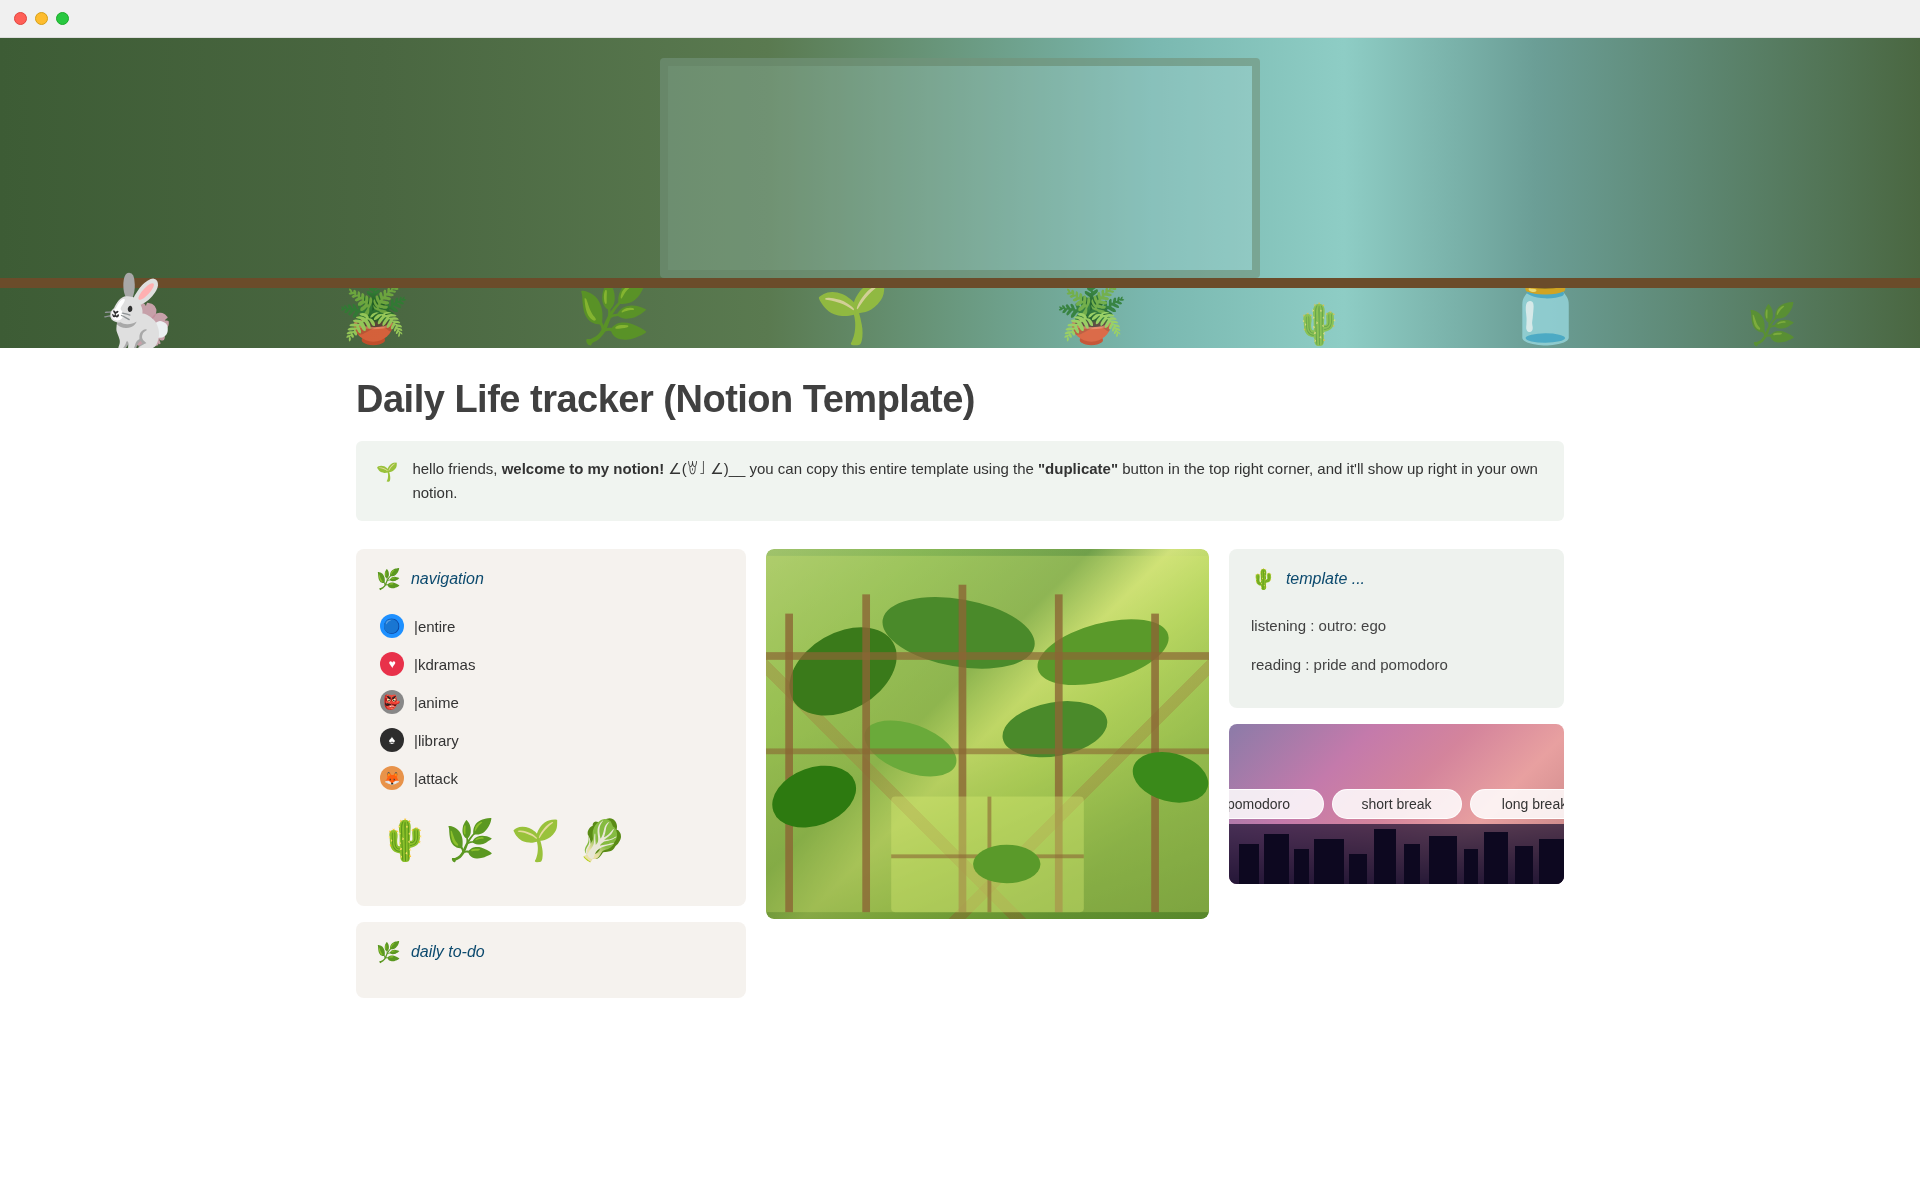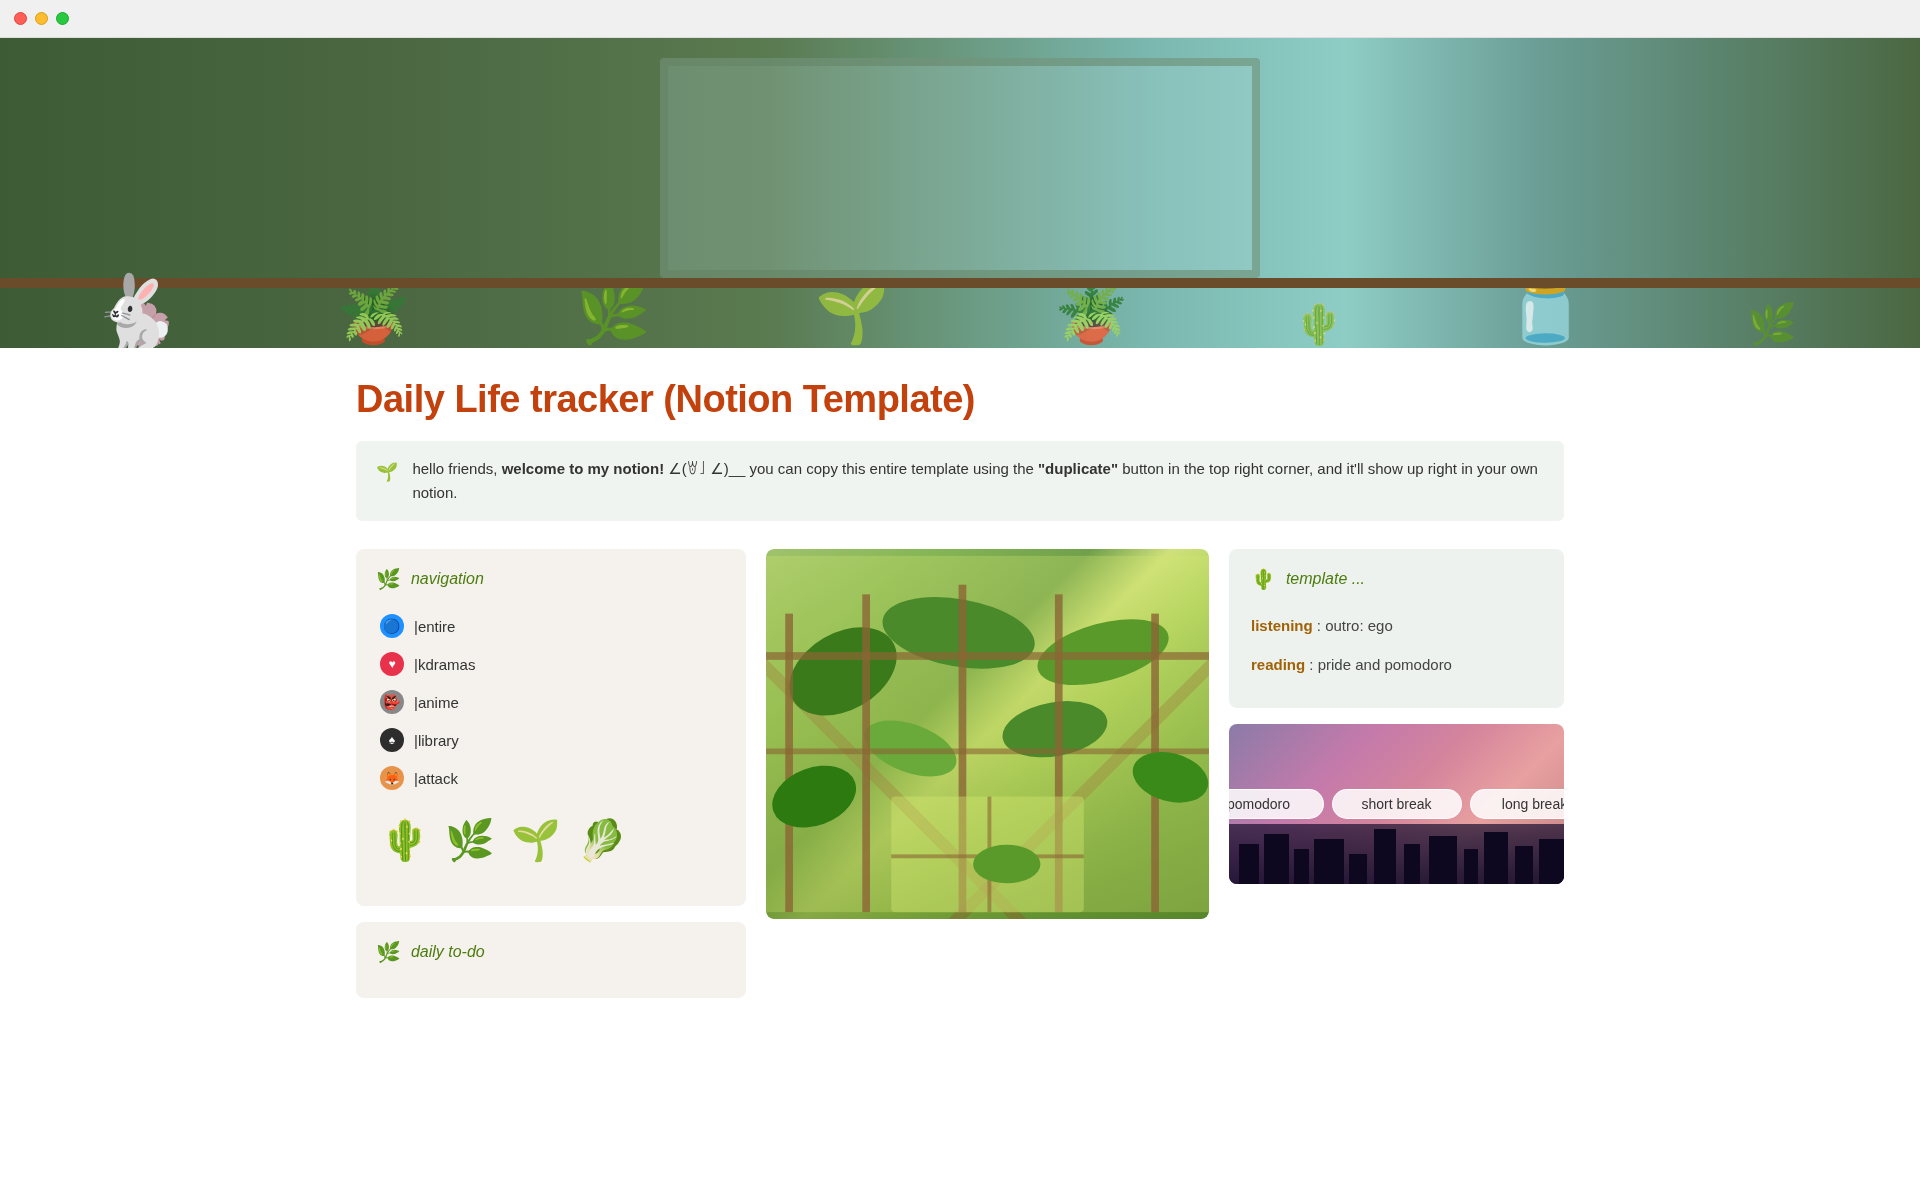--- a/index.html
+++ b/index.html
@@ -52,21 +52,21 @@
     .page-content {
       max-width: 1400px;
       margin: 0 auto;
       padding: 30px 96px 60px;
     }
 
     
     .page-title {
       font-size: 38px;
       font-weight: 700;
-      color: #c2410c;
+      color: #404040;
       margin-bottom: 20px;
       letter-spacing: -0.5px;
     }
 
     
     .callout {
       background: #f0f4f0;
       border-radius: 6px;
       padding: 16px 20px;
       display: flex;
@@ -104,21 +104,21 @@
     .card-header {
       display: flex;
       align-items: center;
       gap: 10px;
       margin-bottom: 16px;
     }
     .card-header-icon { font-size: 20px; }
     .card-header-title {
       font-style: italic;
       font-size: 16px;
-      color: #4d7c0f;
+      color: #0c4a6e;
       font-weight: 400;
     }
     .nav-items { list-style: none; }
     .nav-item {
       display: flex;
       align-items: center;
       gap: 10px;
       padding: 7px 4px;
       font-size: 15px;
       color: #333;
@@ -191,21 +191,21 @@
       padding: 18px 22px 24px;
       margin-bottom: 16px;
     }
     .currently-items { margin-top: 4px; }
     .currently-item {
       padding: 8px 0;
       font-size: 15px;
       color: #333;
       line-height: 1.5;
     }
-    .currently-item strong { font-weight: 700; color: #a16207; }
+    .currently-item strong { font-weight: 400; color: #404040; }
     .currently-item span { font-weight: 400; color: #444; }
 
     
     .pomodoro-card {
       border-radius: 8px;
       overflow: hidden;
       height: 160px;
       background: linear-gradient(135deg, #8b7ba8 0%, #c47aab 30%, #d4849c 50%, #e8a0a0 70%, #c08080 100%);
       position: relative;
       display: flex;

